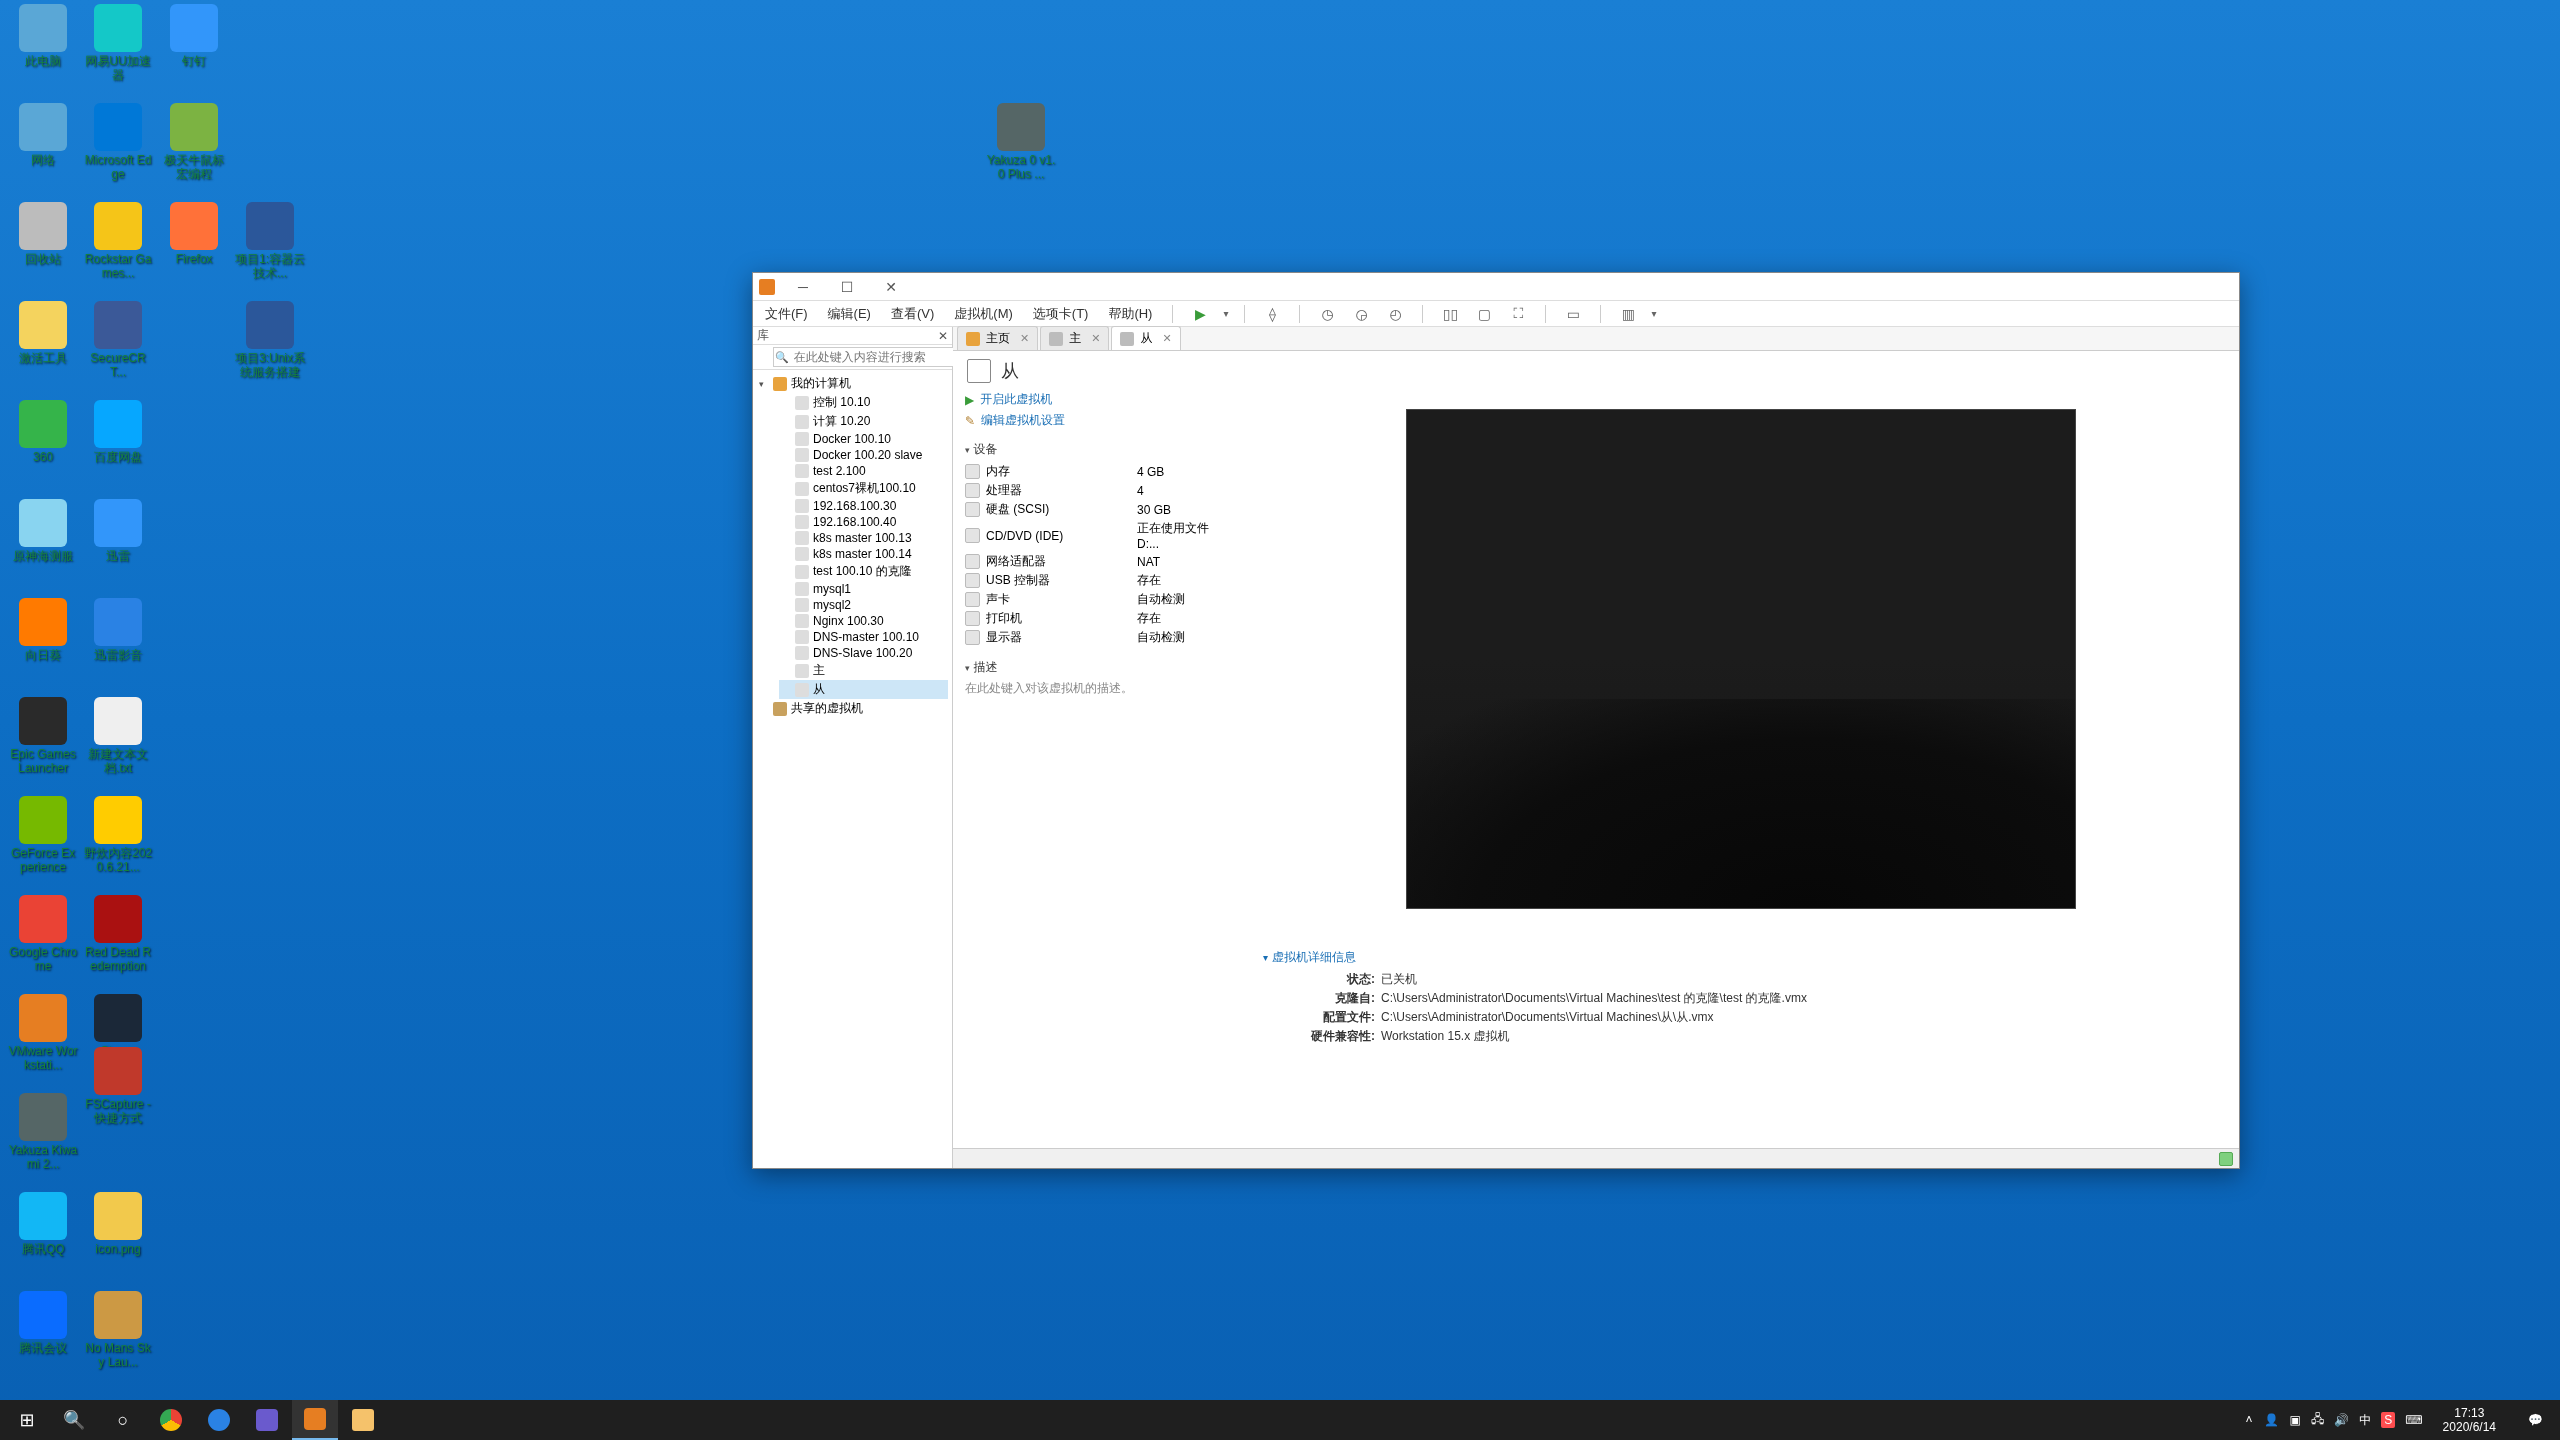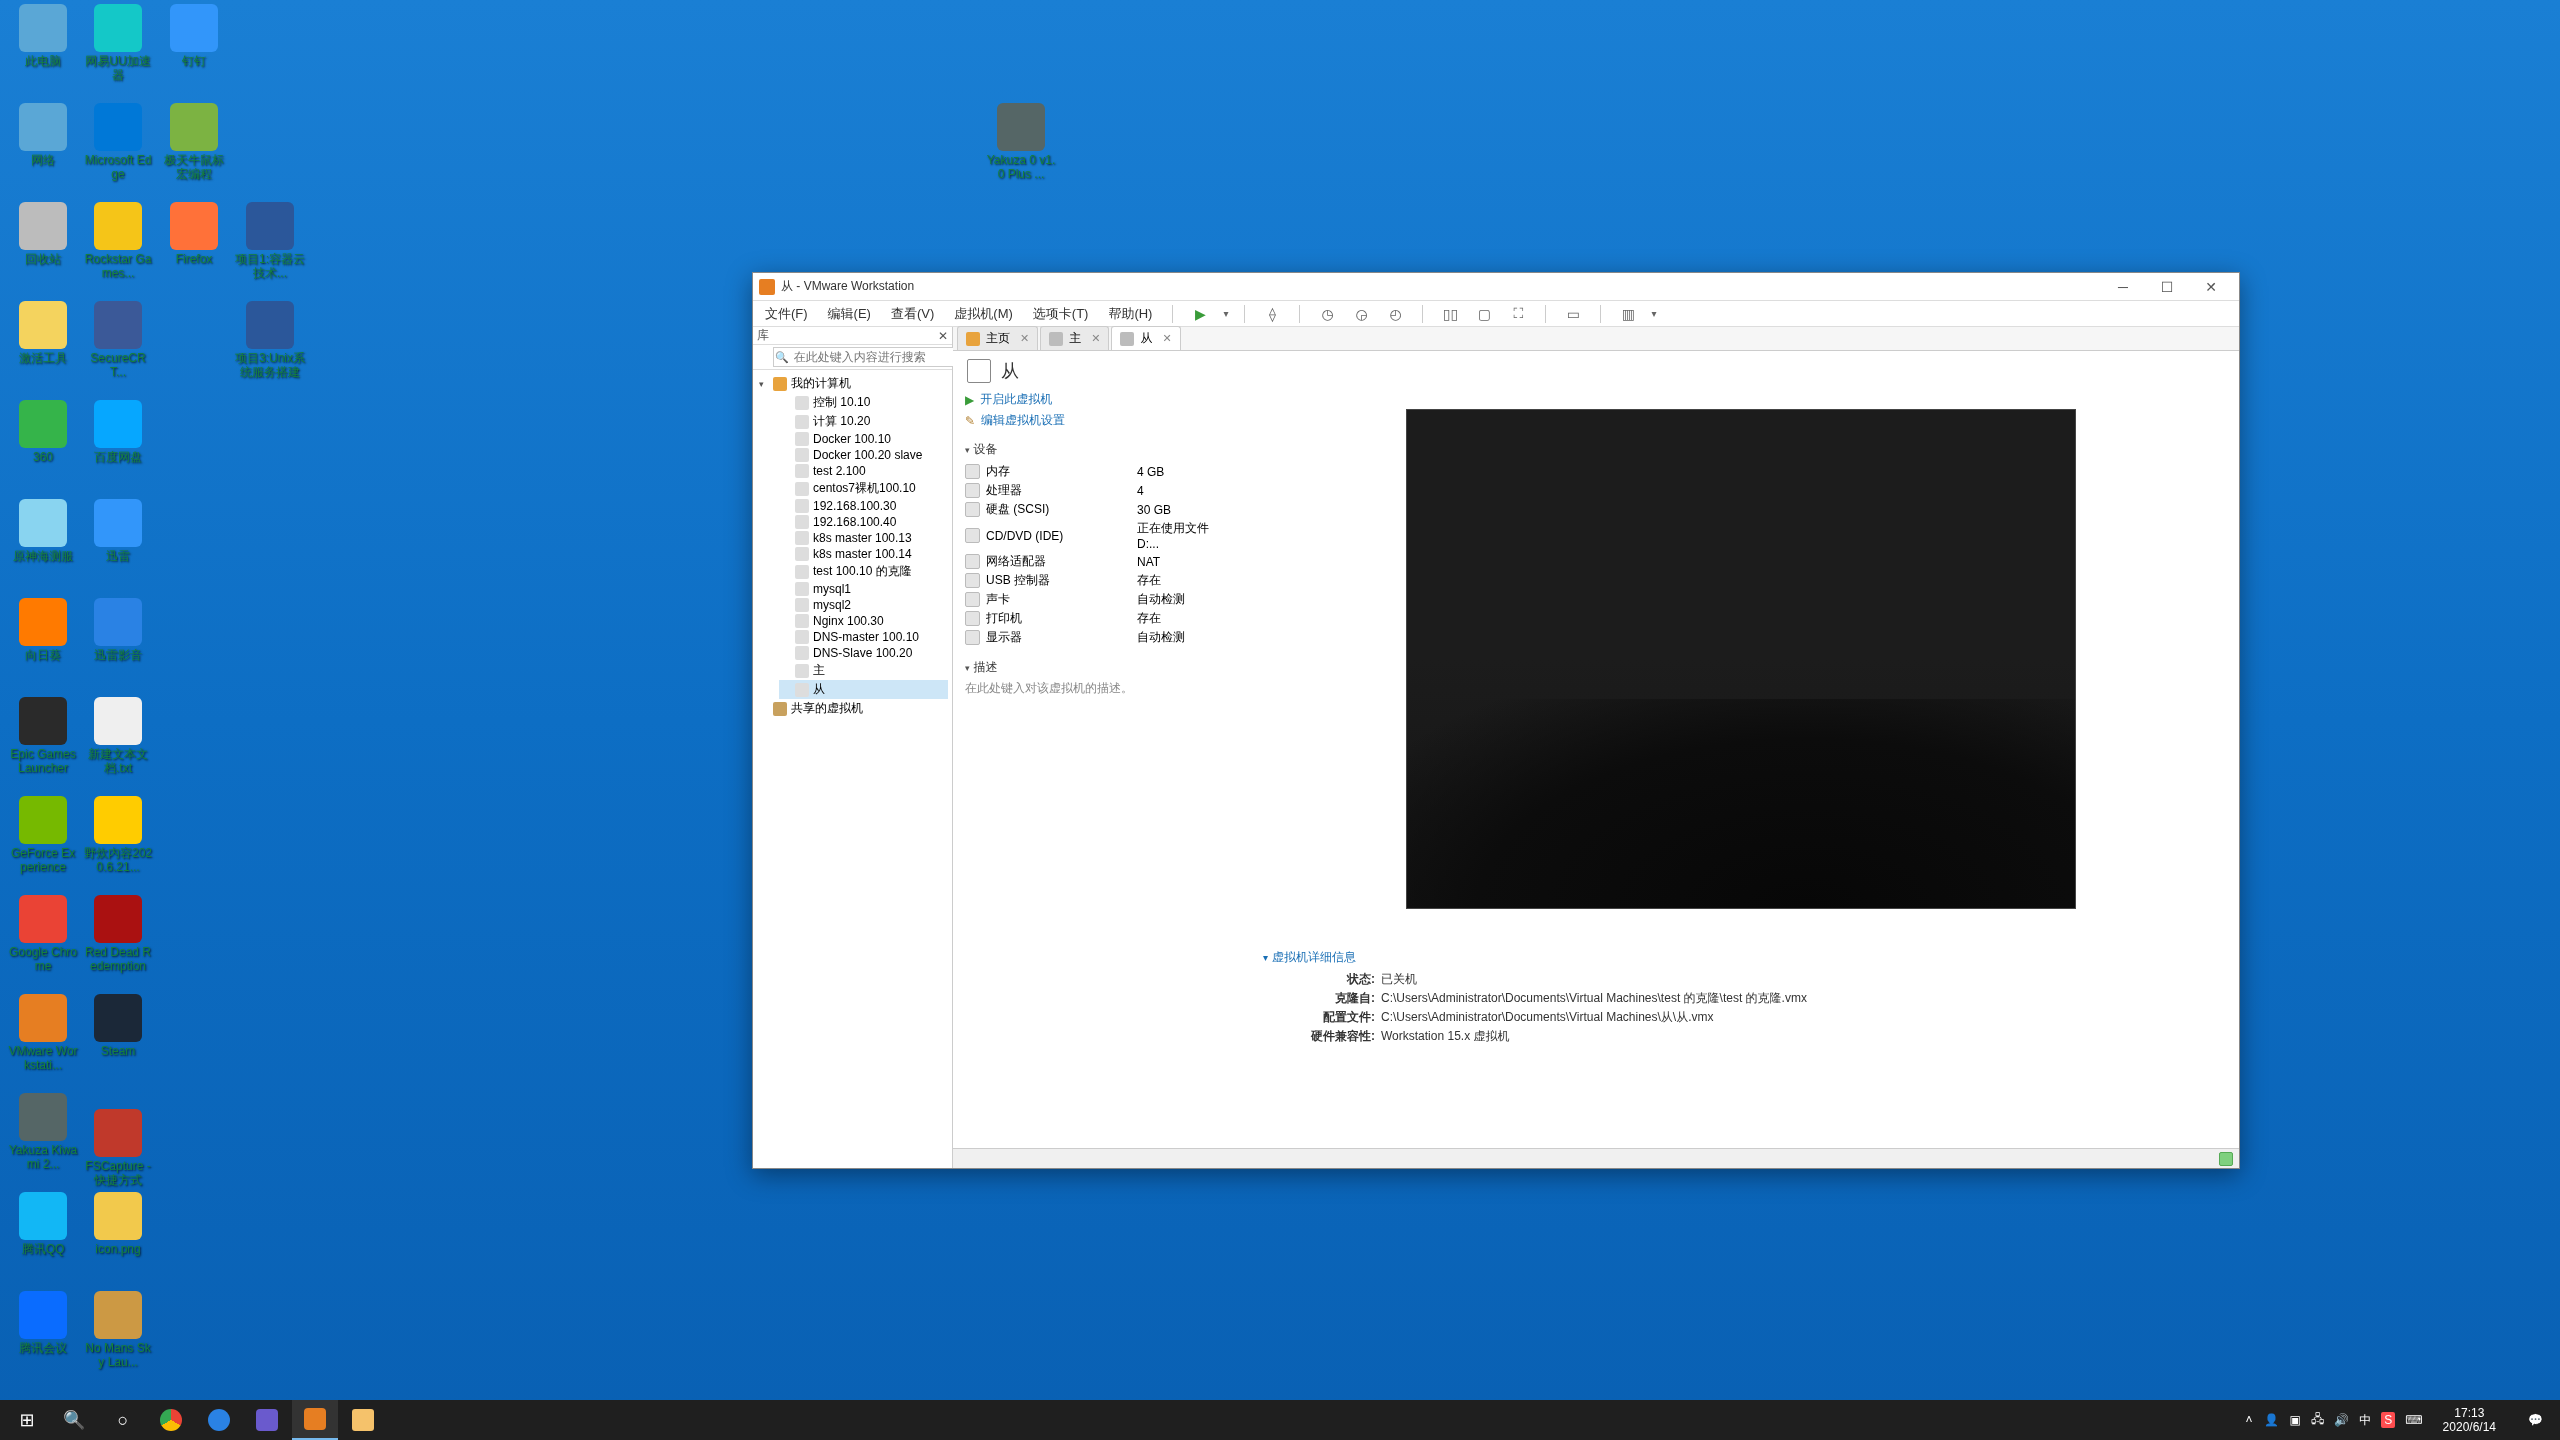--- a/index.html
+++ b/index.html
@@ -201,21 +201,21 @@
       <div class="lbl">VMware Workstati...</div>
     </div>
     <div class="desktop-icon" style="left: 83px; top: 994px;">
       <div class="ico" style="background:#1b2838;"></div>
       <div class="lbl">Steam</div>
     </div>
     <div class="desktop-icon" style="left: 8px; top: 1093px;">
       <div class="ico" style="background:#566;"></div>
       <div class="lbl">Yakuza Kiwami 2...</div>
     </div>
-    <div class="desktop-icon" style="left: 83px; top: 1109px;">
+    <div class="desktop-icon" style="left: 83px; top: 1047px;">
       <div class="ico" style="background:#c0392b;"></div>
       <div class="lbl">FSCapture - 快捷方式</div>
     </div>
     <div class="desktop-icon" style="left: 8px; top: 1192px;">
       <div class="ico" style="background:#12b7f5;"></div>
       <div class="lbl">腾讯QQ</div>
     </div>
     <div class="desktop-icon" style="left: 83px; top: 1192px;">
       <div class="ico" style="background:#f2c94c;"></div>
       <div class="lbl">icon.png</div>
@@ -230,21 +230,20 @@
     </div>
     <div class="desktop-icon" style="left: 986px; top: 103px;">
       <div class="ico" style="background:#566;"></div>
       <div class="lbl">Yakuza 0 v1.0 Plus ...</div>
     </div>
   </div>
 
 <div class="vmware-window">
   <div class="titlebar">
     <div class="ticon"></div>
-    <div class="ttext">从 - VMware Workstation</div>
     <div class="winbtns">
       <div class="winbtn">─</div>
       <div class="winbtn">☐</div>
       <div class="winbtn close">✕</div>
     </div>
   </div>
 
   <div class="menubar">
     <span class="mitem">文件(F)</span>
     <span class="mitem">编辑(E)</span>

